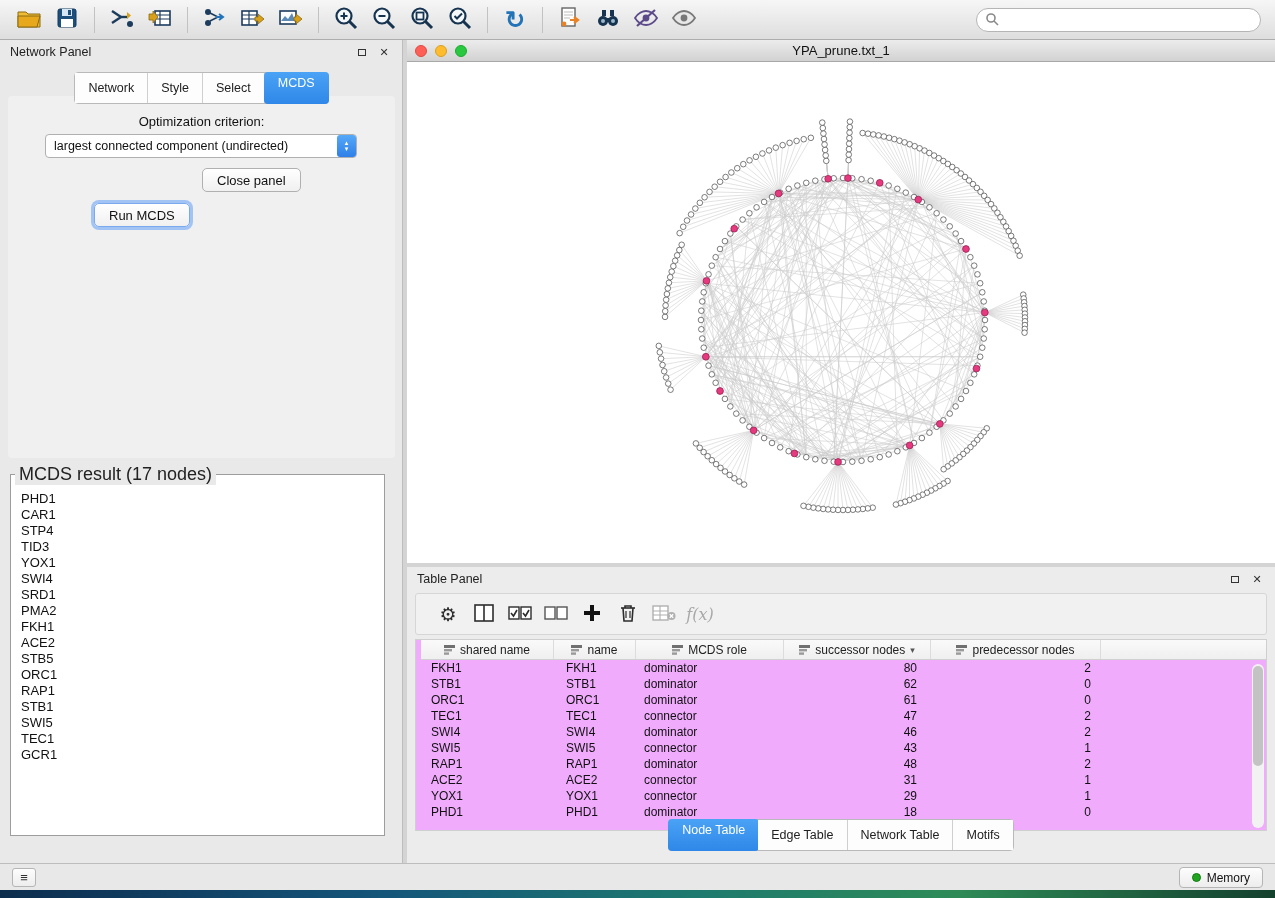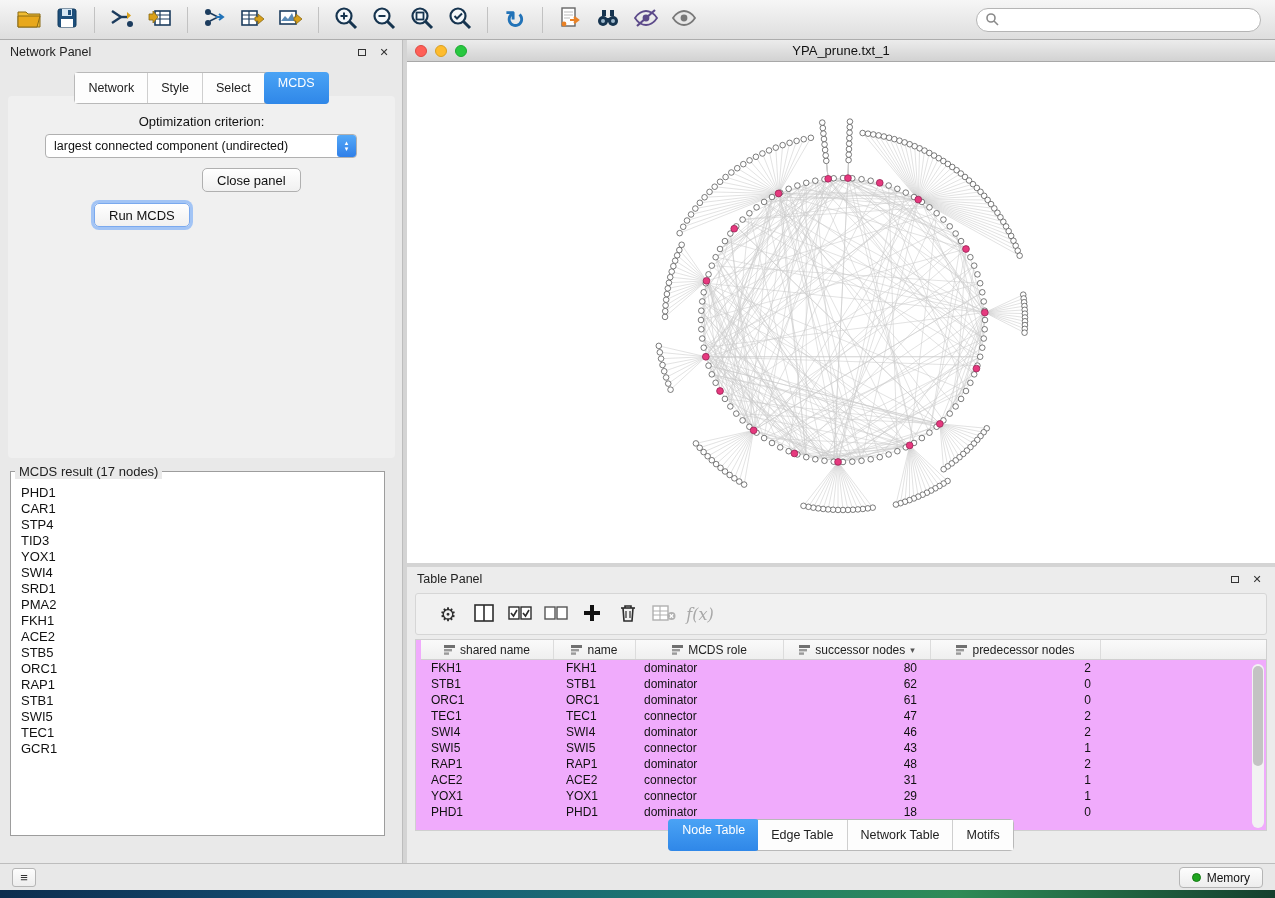--- a/index.html
+++ b/index.html
@@ -39,21 +39,21 @@
     border:1px solid #b0b0b0; border-radius:4px; display:flex; align-items:center;gap:44px; }
   #criterion-select .val { flex:1; padding:0 8px; font-size:12.5px; color:#111; white-space:nowrap; overflow:hidden; }
   #criterion-select .stepper { width:19px; height:22px; margin:0; border-radius:3px; background:linear-gradient(#55a9f8,#2f7fe8);
     display:flex; flex-direction:column; align-items:center; justify-content:center; color:#fff; font-size:7px; line-height:6px; }
   .btn-mac { height:24px; border:1px solid #b0b0b0; border-radius:5px; background:linear-gradient(#ffffff,#f0f0f0);
     font-size:13px; color:#111; padding:0 14px; font-family:"Liberation Sans",sans-serif; cursor:default;}
   #run-btn { position:absolute; left:94px; top:116px; box-shadow:0 0 0 3px rgba(98,161,250,0.55); border-color:#7aa9ee;margin-top:47px; }
   #close-panel-btn { position:absolute; left:202px; top:128px; }
 
   #mcds-fieldset { position:absolute; left:10px; top:424px; width:375px; height:372px; border:1px solid #9d9d9d; background:#fff; }
-  #mcds-fieldset legend { font-size:13px; color:#222; padding:0 4px; margin-left:4px; background:#e9e9e9; }
+  #mcds-fieldset legend { font-size:18px; color:#222; padding:0 4px; margin-left:4px; background:#e9e9e9; }
   #mcds-list { position:absolute; inset:2px; background:#fff; overflow:hidden; padding:4px 8px; }
   .mcds-item { font-size:13px; line-height:16px; color:#111; }
 
   
   #network-area { position:absolute; left:407px; top:40px; width:868px; height:523px; background:#fff; }
   #view-titlebar { position:absolute; left:0; top:0; width:868px; height:22px;
     background:linear-gradient(#ececec,#d2d2d2); border-bottom:1px solid #a8a8a8; display:flex; align-items:center; }
   .traffic { width:12px; height:12px; border-radius:50%; margin-left:8px; }
   .t-red { background:#ff5f57; border:1px solid #dd4a42; }
   .t-yellow { background:#febc2e; border:1px solid #d9a022; }

